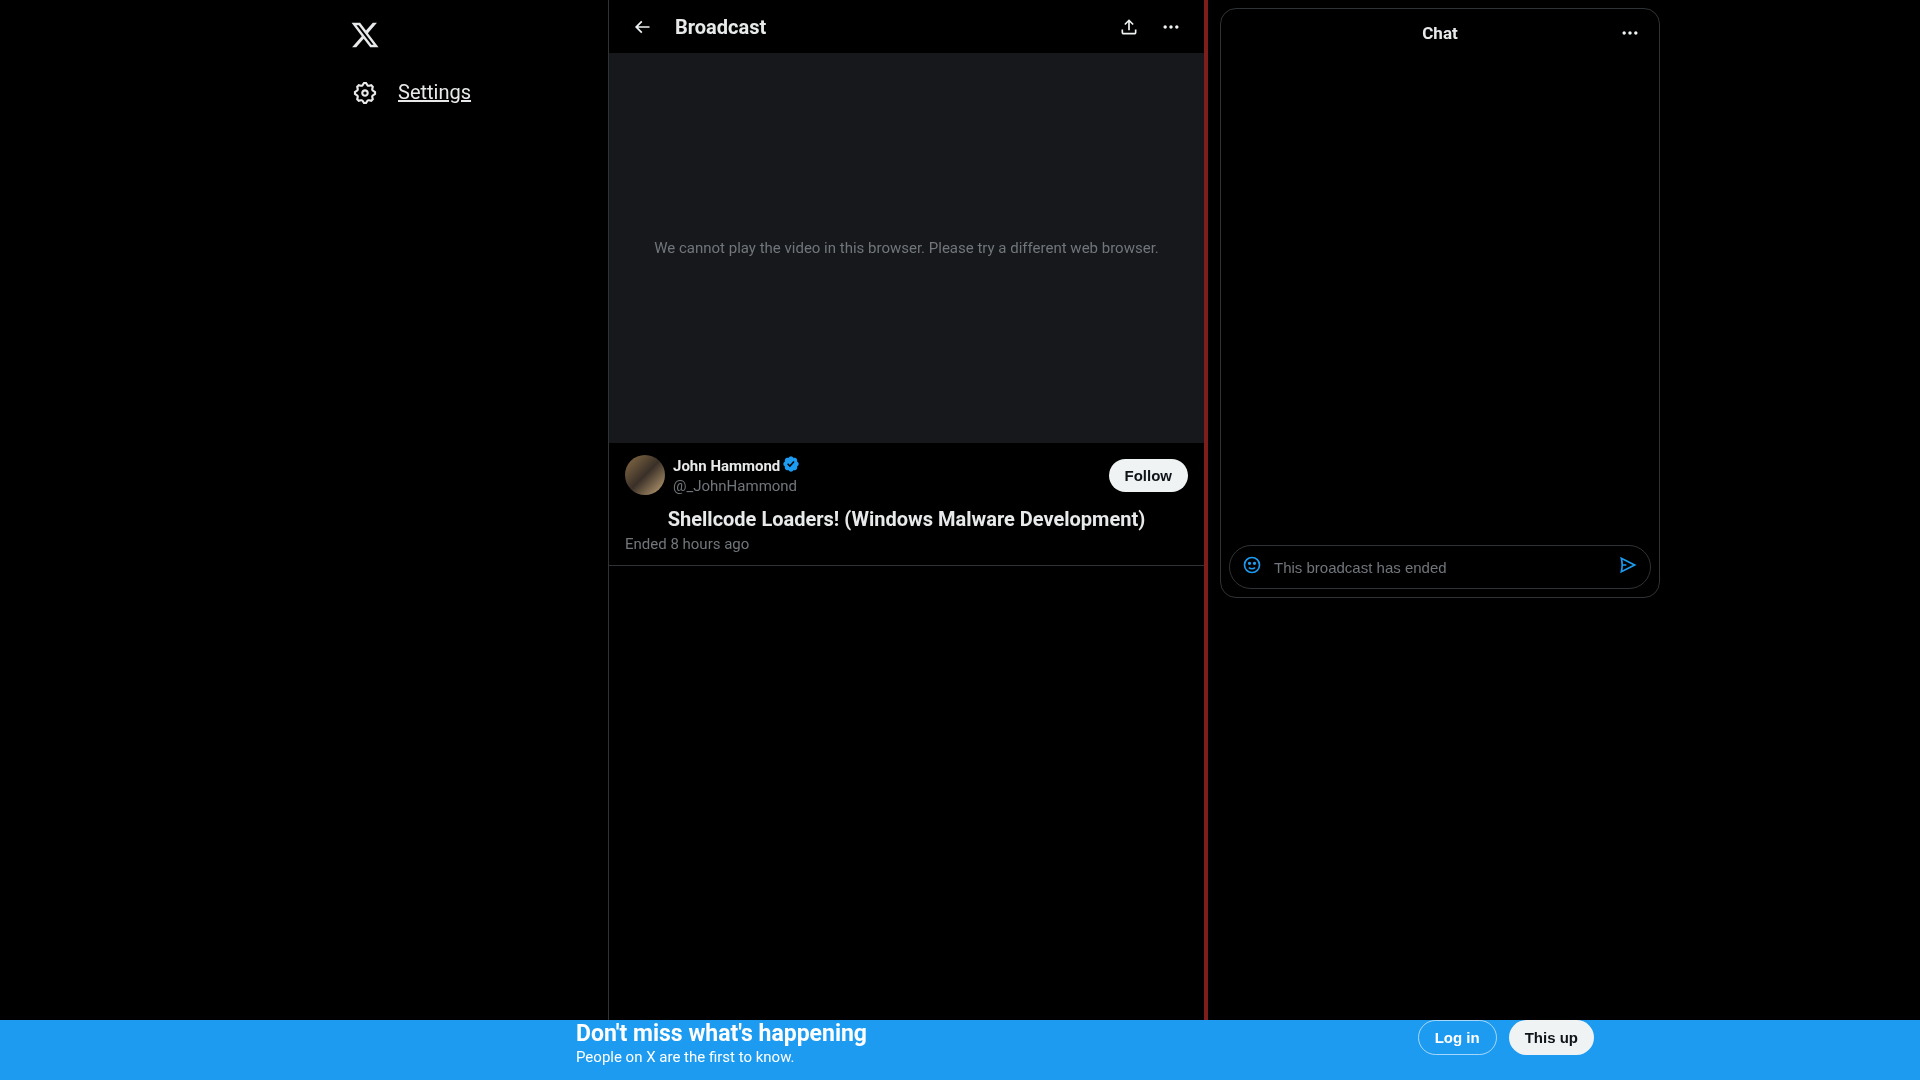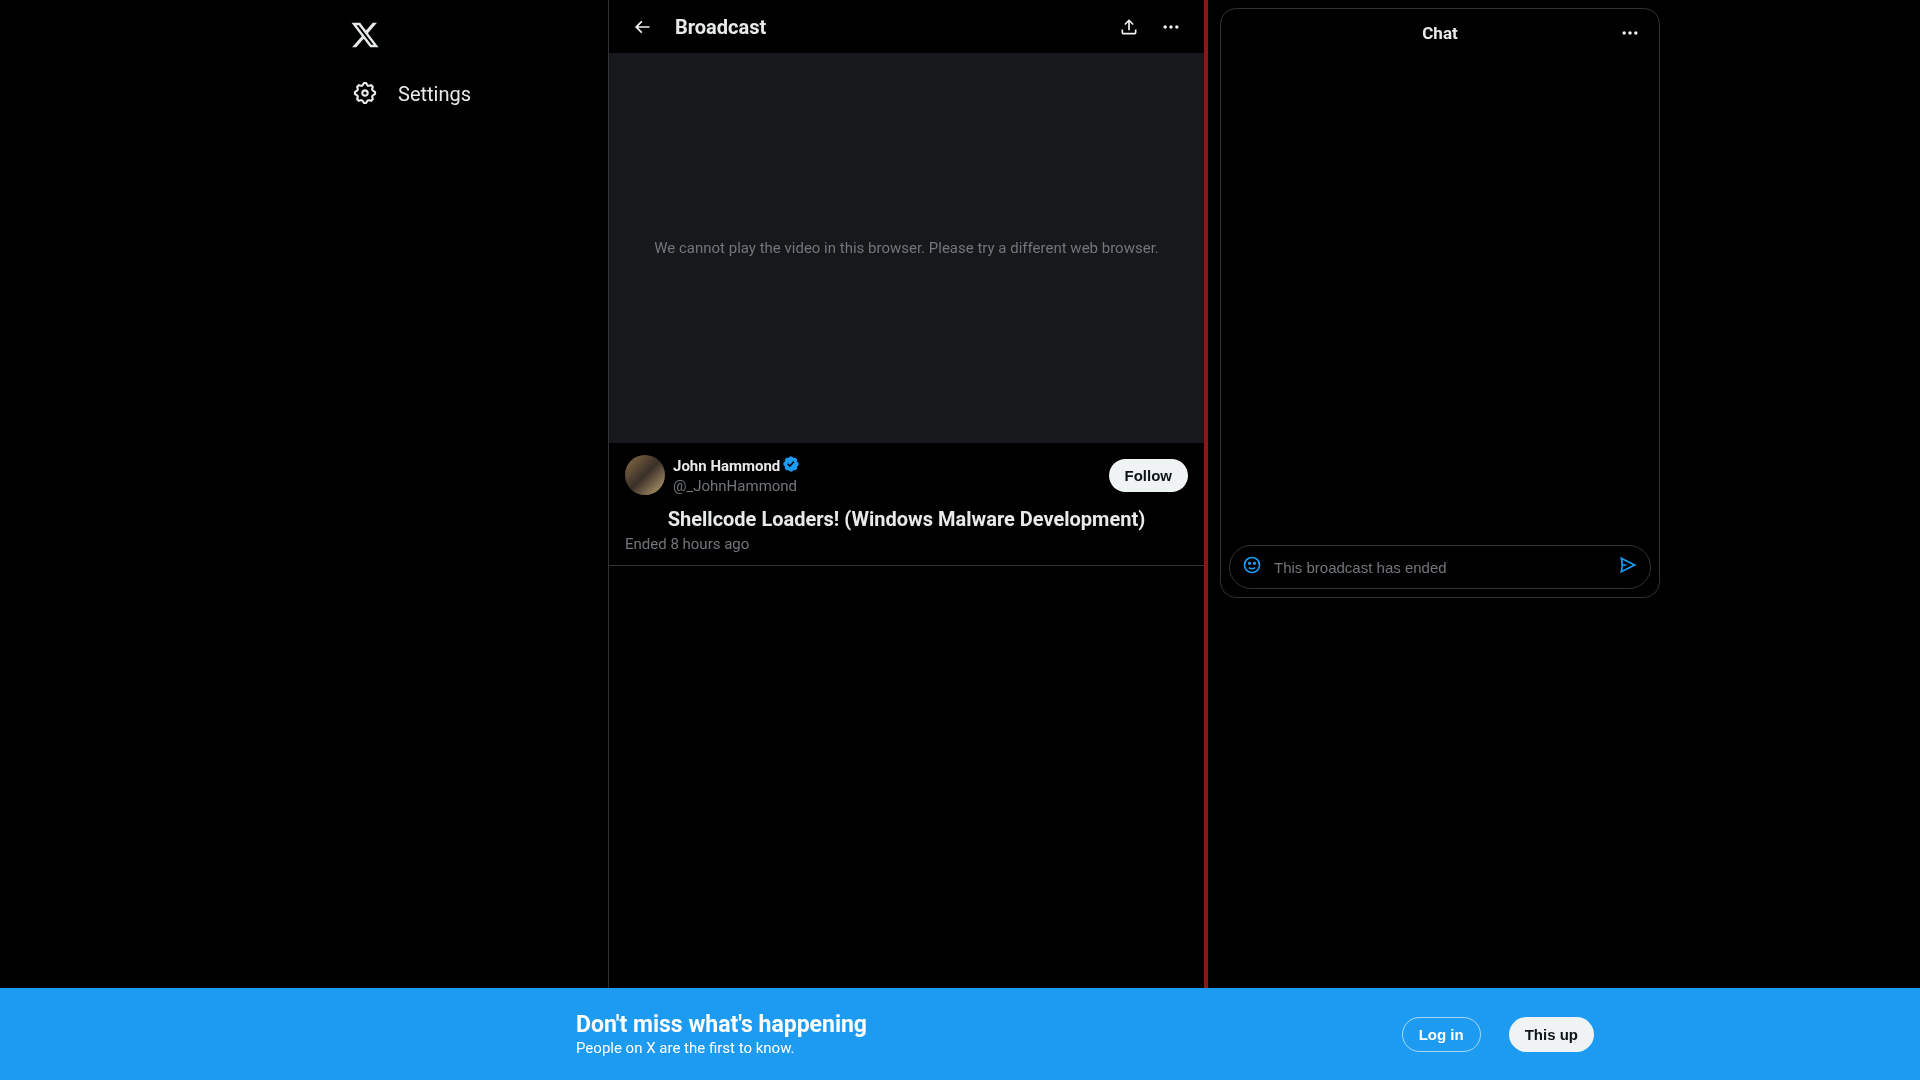--- a/index.html
+++ b/index.html
@@ -38,26 +38,27 @@
       border-radius: 50%;
       cursor: pointer;
     }
     .logo-wrap svg {
       width: 30px;
       height: 30px;
       fill: #e7e9ea;
     }
     .nav-item {
       display: flex;
-      align-items: flex-end;
+      align-items: flex-start;
       padding: 12px;
       border-radius: 9999px;
       cursor: pointer;
       width: fit-content;
       margin-top: 8px;
+      text-decoration: underline;
     }
     .nav-item svg {
       width: 26px;
       height: 26px;
       fill: #e7e9ea;
     }
     .nav-item span {
       font-size: 20px;
       margin-left: 20px;
       margin-right: 16px;
@@ -251,45 +252,45 @@
     .send-btn svg {
       width: 20px;
       height: 20px;
       fill: #1d9bf0;
     }
     .bottom-banner {
       position: absolute;
       bottom: 0;
       left: 0;
       right: 0;
-      height: 92px;
+      height: 60px;
       background-color: #1d9bf0;
       display: flex;
-      align-items: center;
+      align-items: flex-start;
       padding: 0 16px;
     }
     .banner-spacer-left {
       width: 560px;
       flex-shrink: 0;
     }
     .banner-text {
       flex: 1;
       color: #ffffff;
     }
     .banner-title {
       font-size: 23px;
       font-weight: 700;
       line-height: 28px;
     }
     .banner-subtitle {
       font-size: 15px;
     }
     .banner-actions {
       display: flex;
-      gap: 28px;
+      gap: 12px;
       margin-right: 310px;
     }
     .login-btn {
       background: transparent;
       border: 1px solid #ffffff99;
       color: #ffffff;
       padding: 8px 16px;
       border-radius: 9999px;
       font-size: 15px;
       font-weight: 700;

